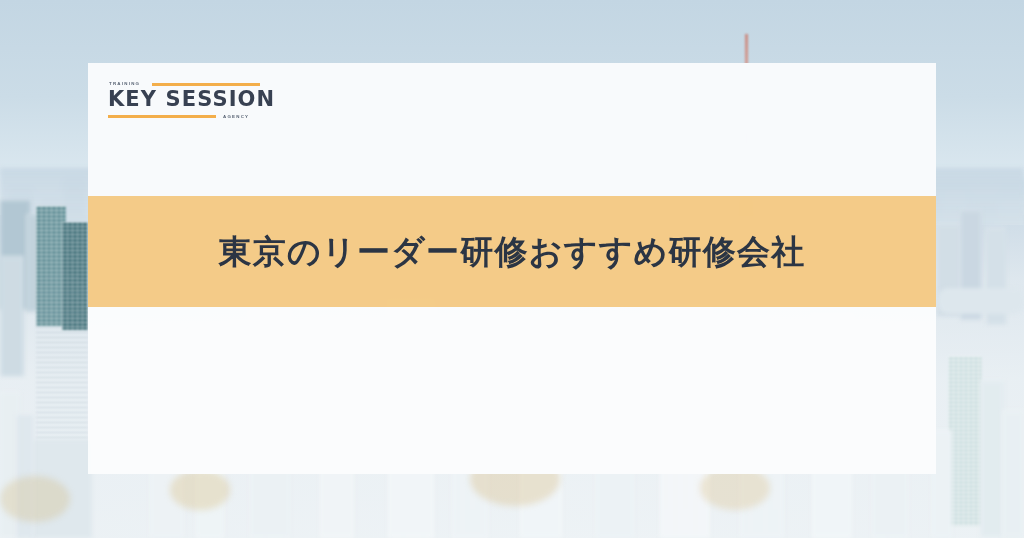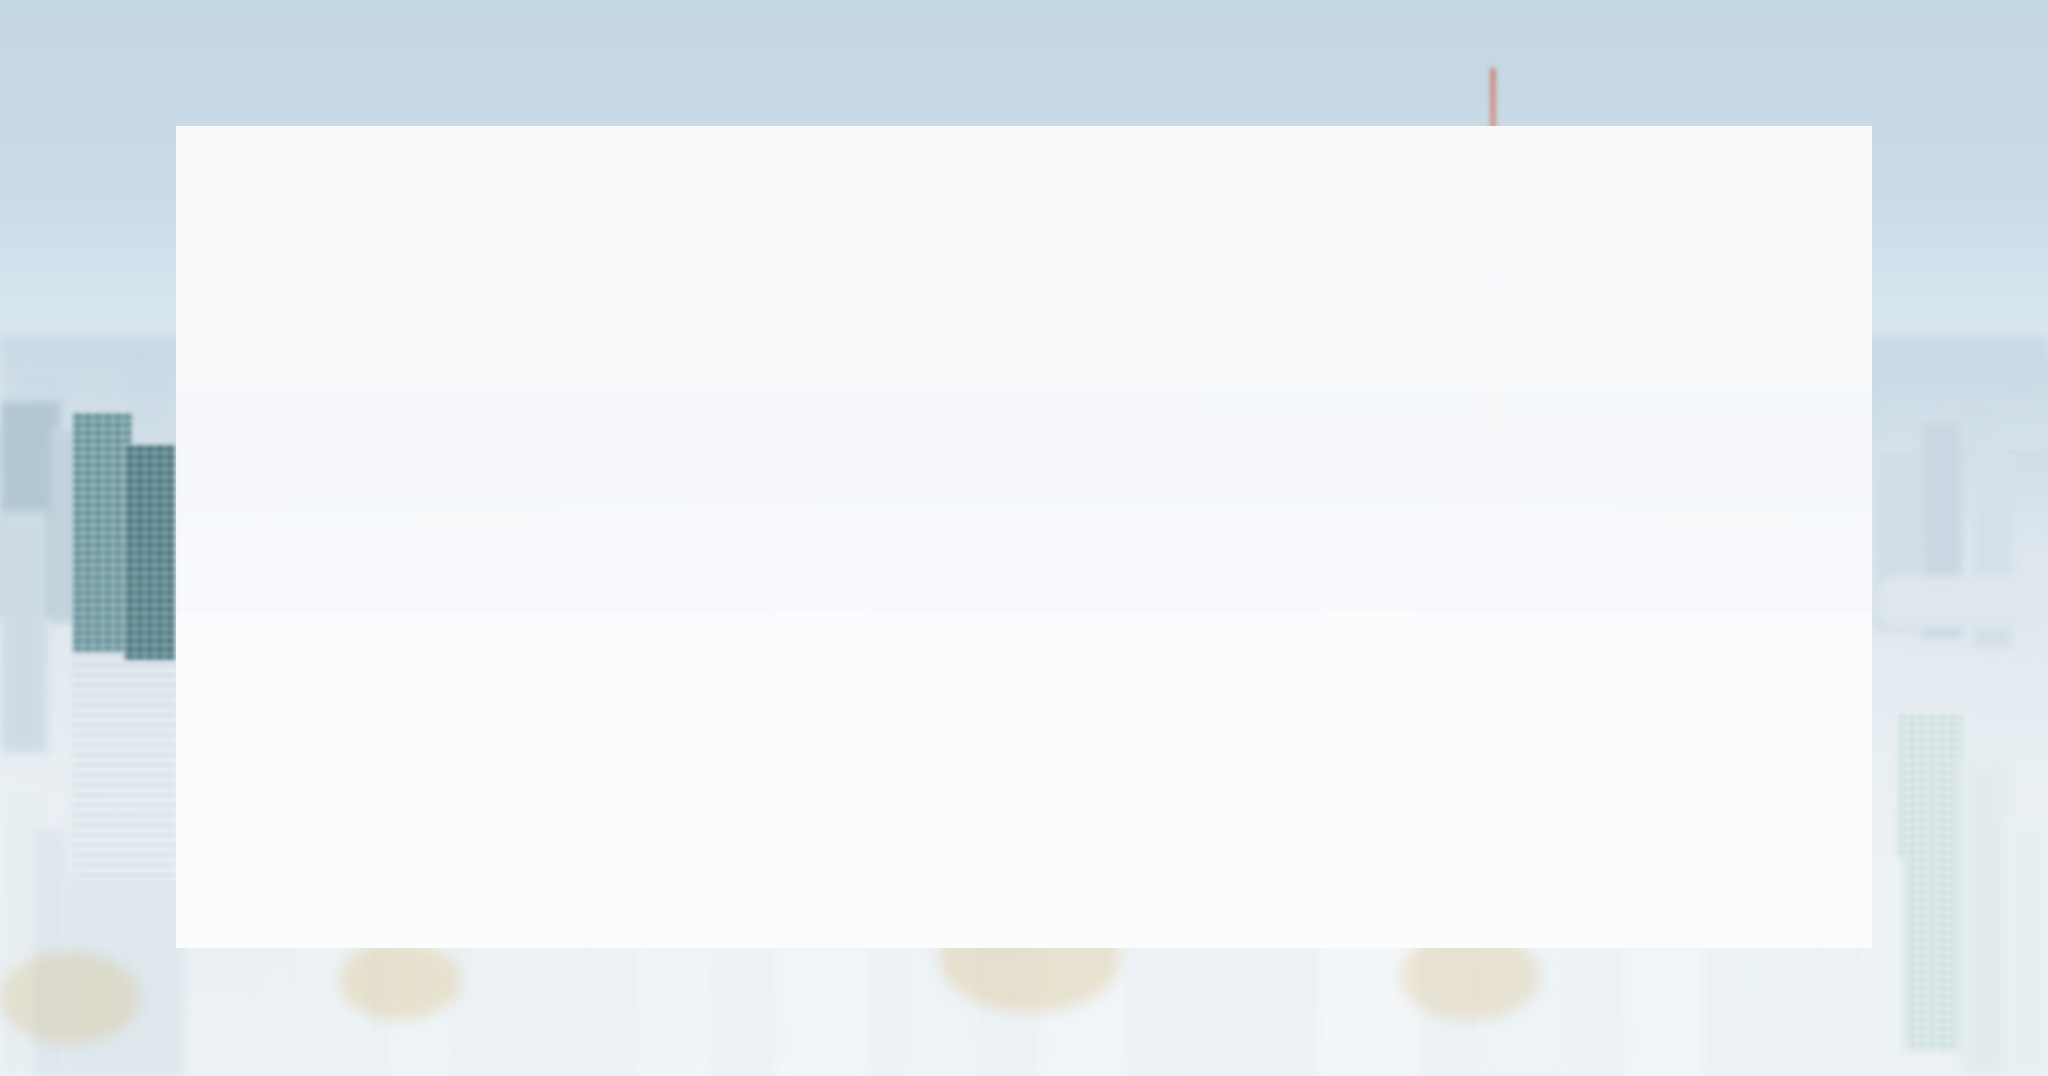--- a/index.html
+++ b/index.html
@@ -265,17 +265,27 @@
       <div class="deck"></div>
       <div class="legs"></div>
     </div>
   </div>
 
   <div class="card">
 
     <div class="card-top"></div>
     <div class="card-bottom"></div>
 
-
+    <div class="logo">
+      <div class="logo-rule-top"></div>
+      <div class="logo-micro top">TRAINING</div>
+      <div class="logo-word">KEY SESSION</div>
+      <div class="logo-rule-bottom"></div>
+      <div class="logo-micro bottom">AGENCY</div>
+    </div>
+
+    <div class="band">
+      <div class="title">東京のリーダー研修おすすめ研修会社</div>
+    </div>
 
 
   </div>
 </div>
 
 </body></html>

